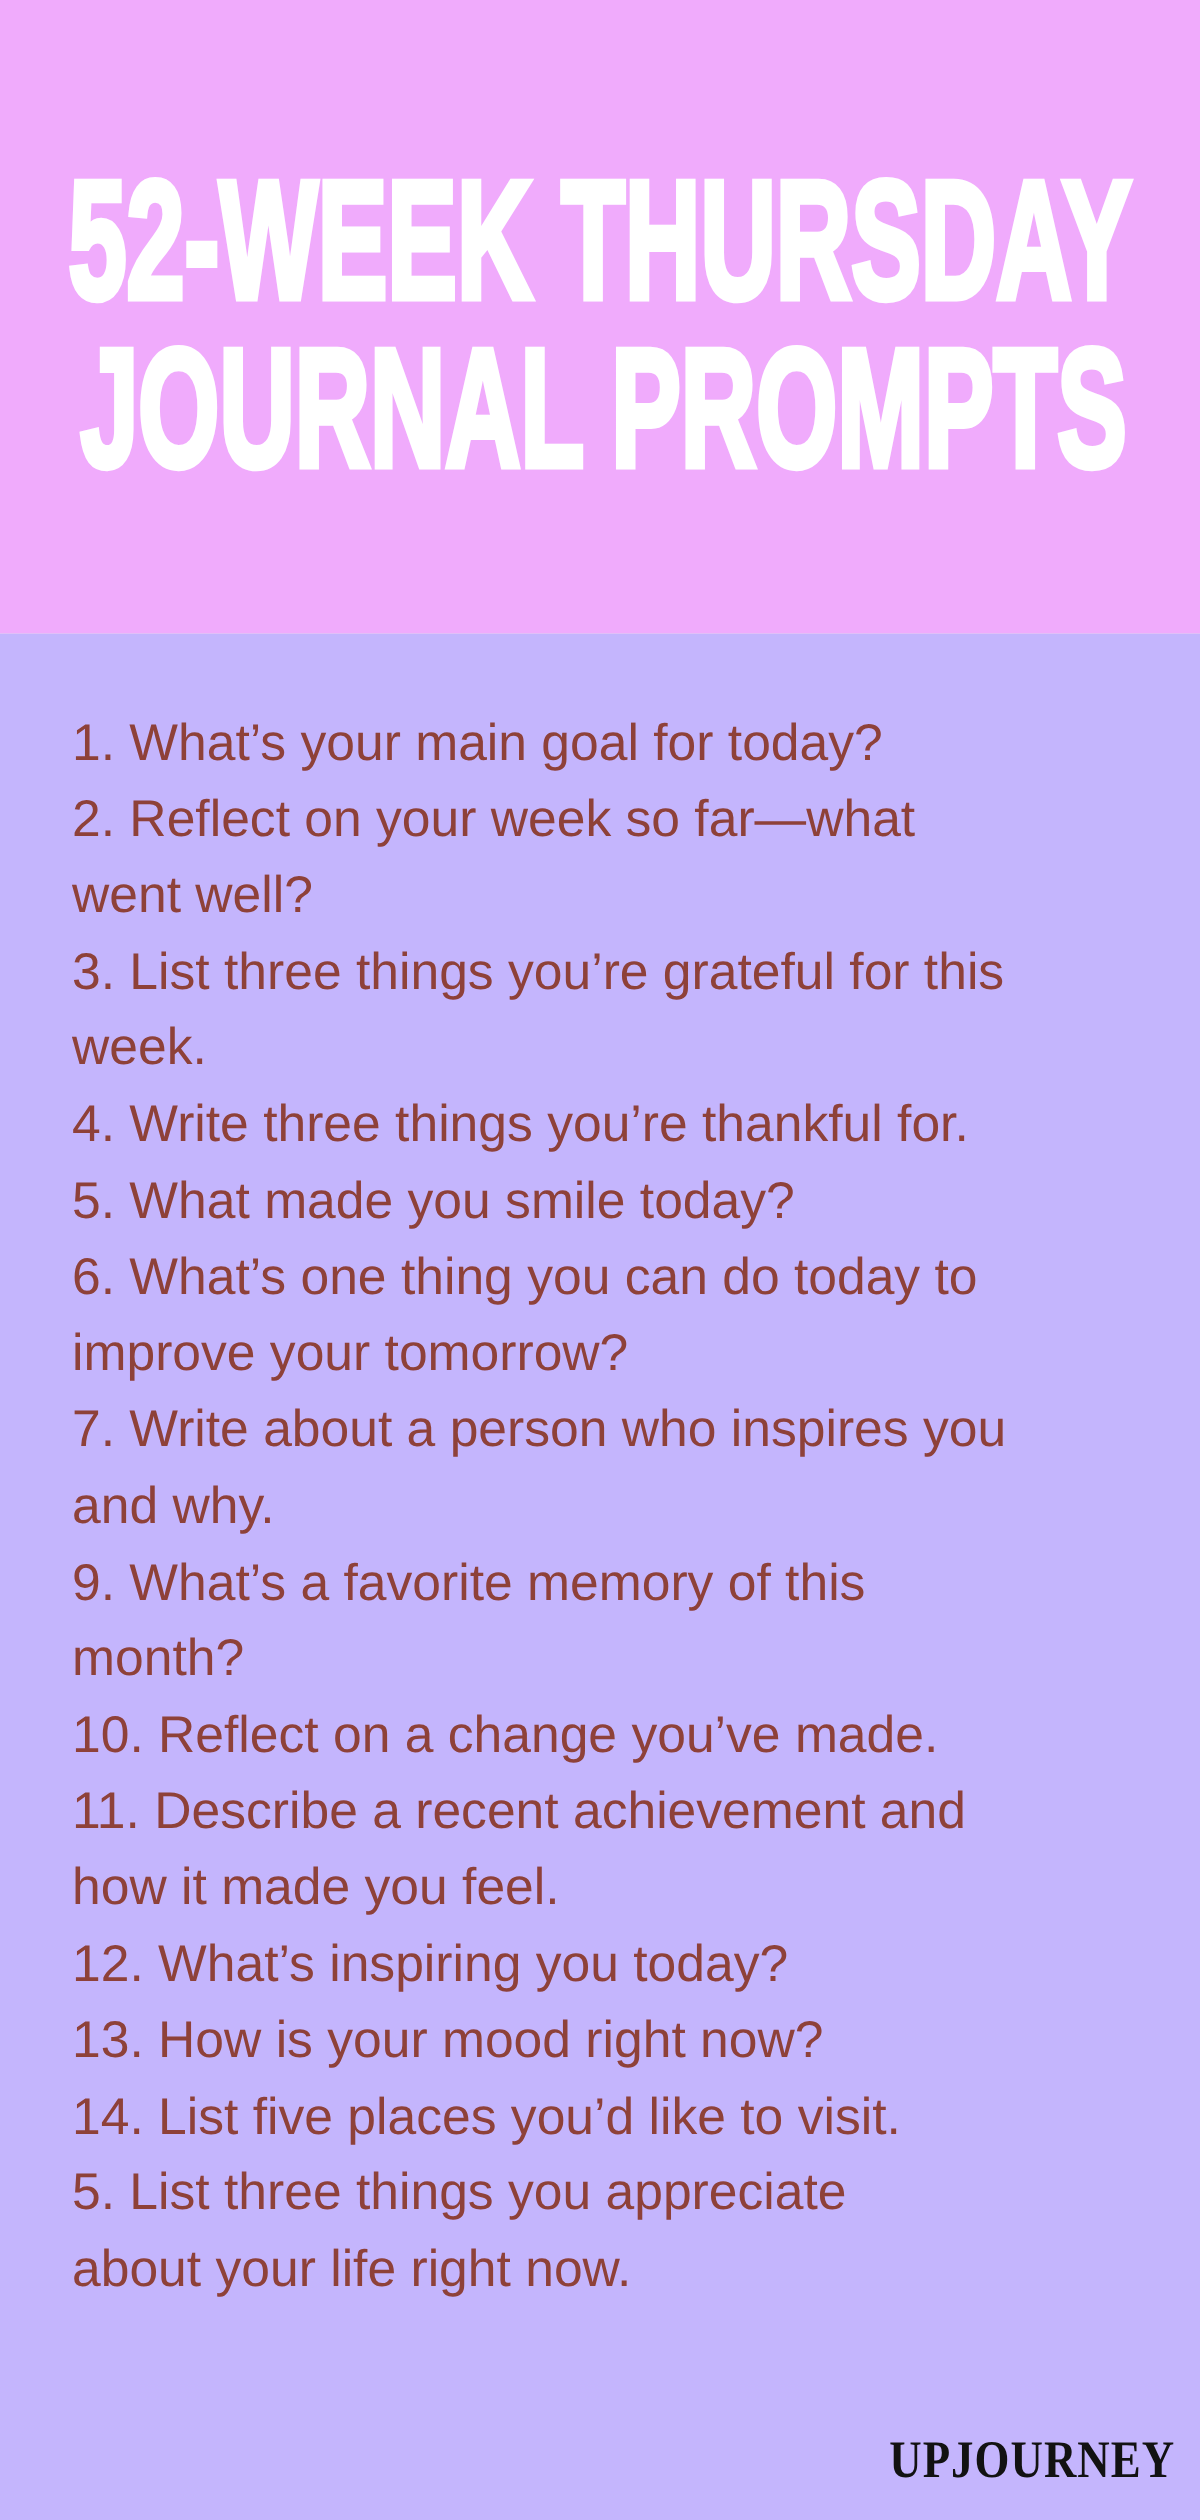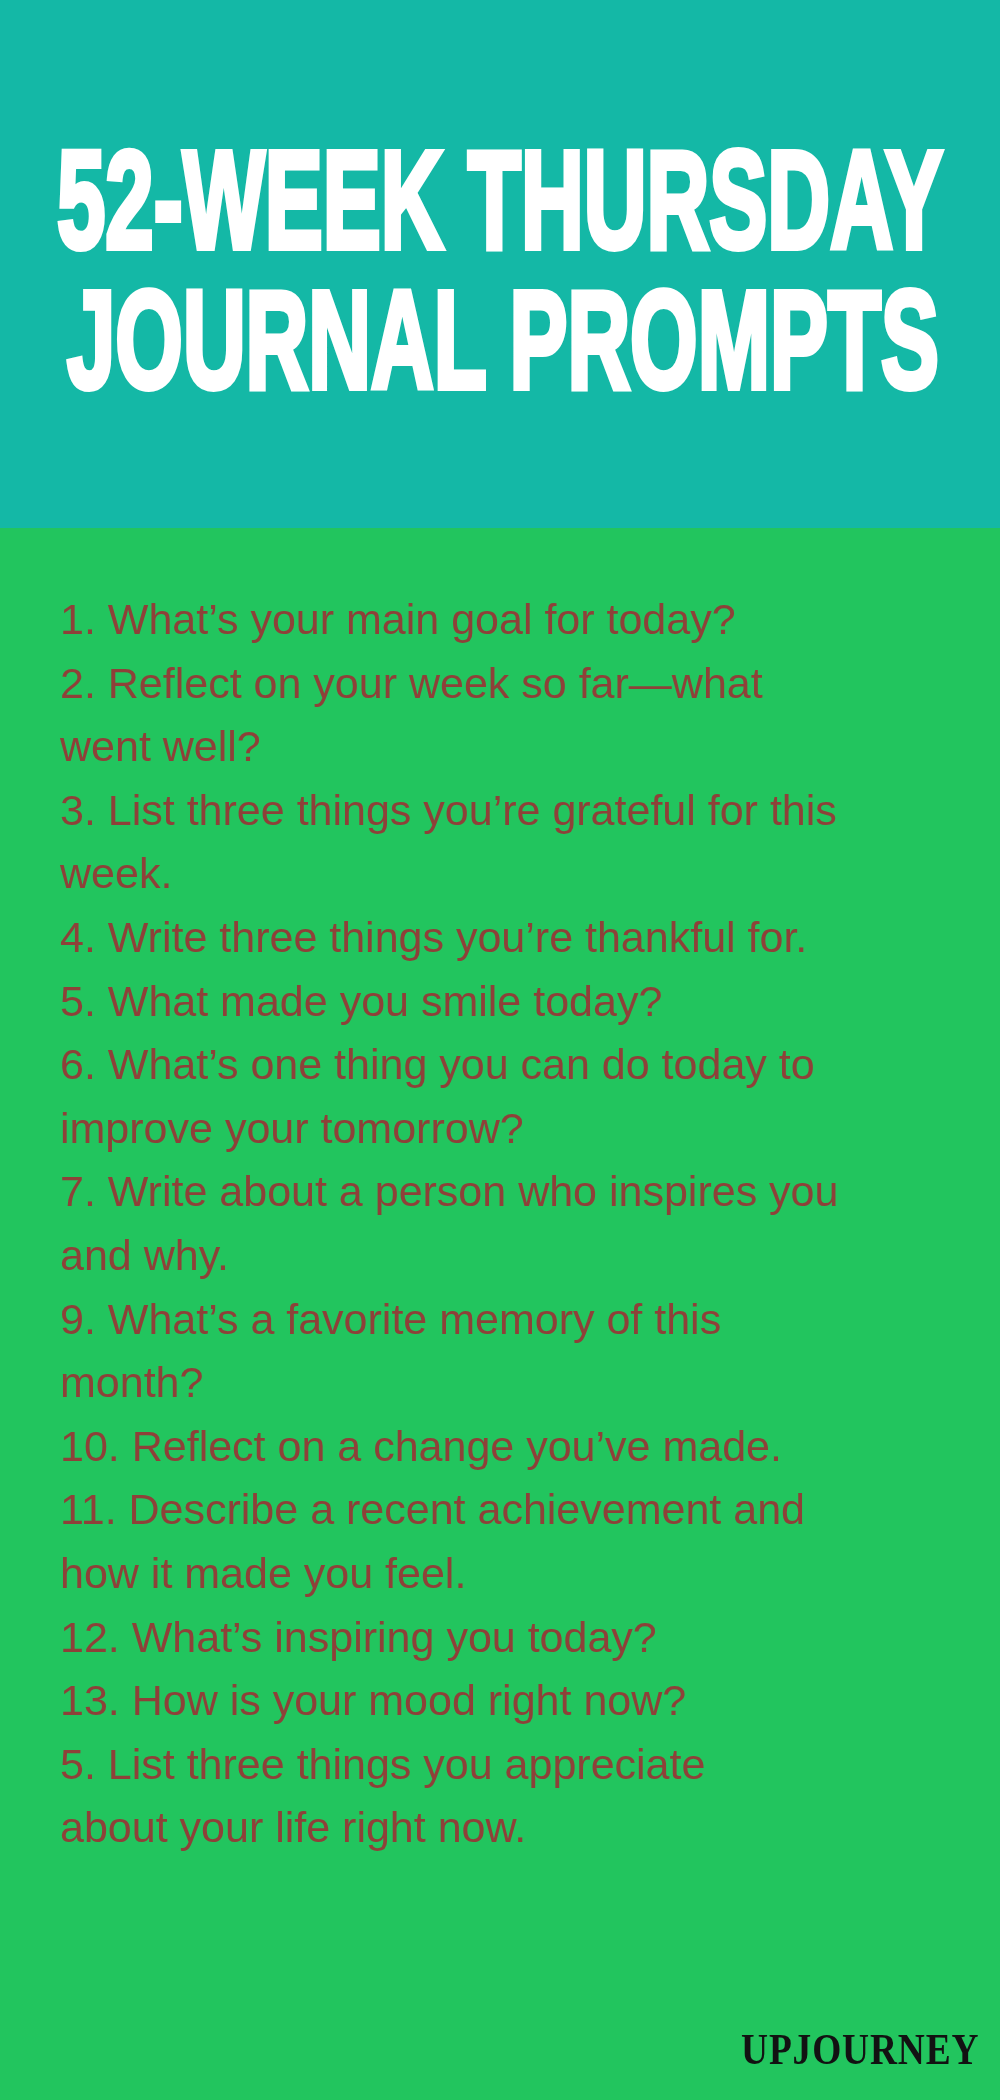--- a/index.html
+++ b/index.html
@@ -13,42 +13,42 @@
     background: #FBF0EE;
     font-family: "Liberation Sans", sans-serif;
     overflow: hidden;
   }
   .banner {
     position: absolute;
     top: 0;
     left: 0;
     width: 1000px;
     height: 528px;
-    background: #14b8a6;
+    background: #f0abfc;
   }
   .banner svg {
     display: block;
   }
   .banner text {
     fill: #FFFFFF;
     stroke: #FFFFFF;
     stroke-width: 6px;
     paint-order: stroke fill;
     font-family: "Liberation Sans", sans-serif;
     font-weight: bold;
     font-size: 140px;
     letter-spacing: 0;
   }
   .content {
     position: absolute;
     top: 528px;
     left: 0;
     width: 1000px;
     height: 1572px;
-    background: #22c55e;
+    background: #c4b5fd;
   }
   .prompt-list {
     position: absolute;
     top: 60px;
     left: 60px;
     width: 930px;
   }
   .prompt-line {
     display: block;
     height: 63.6px;
@@ -100,20 +100,21 @@
     <div class="prompt-line">improve your tomorrow?</div>
     <div class="prompt-line">7. Write about a person who inspires you</div>
     <div class="prompt-line">and why.</div>
     <div class="prompt-line">9. What’s a favorite memory of this</div>
     <div class="prompt-line">month?</div>
     <div class="prompt-line">10. Reflect on a change you’ve made.</div>
     <div class="prompt-line">11. Describe a recent achievement and</div>
     <div class="prompt-line">how it made you feel.</div>
     <div class="prompt-line">12. What’s inspiring you today?</div>
     <div class="prompt-line">13. How is your mood right now?</div>
+    <div class="prompt-line">14. List five places you’d like to visit.</div>
     <div class="prompt-line">5. List three things you appreciate</div>
     <div class="prompt-line">about your life right now.</div>
   </div>
 </div>
 
 <div class="footer">
   <span class="logo">UPJOURNEY</span>
 </div>
 
 </body></html>

